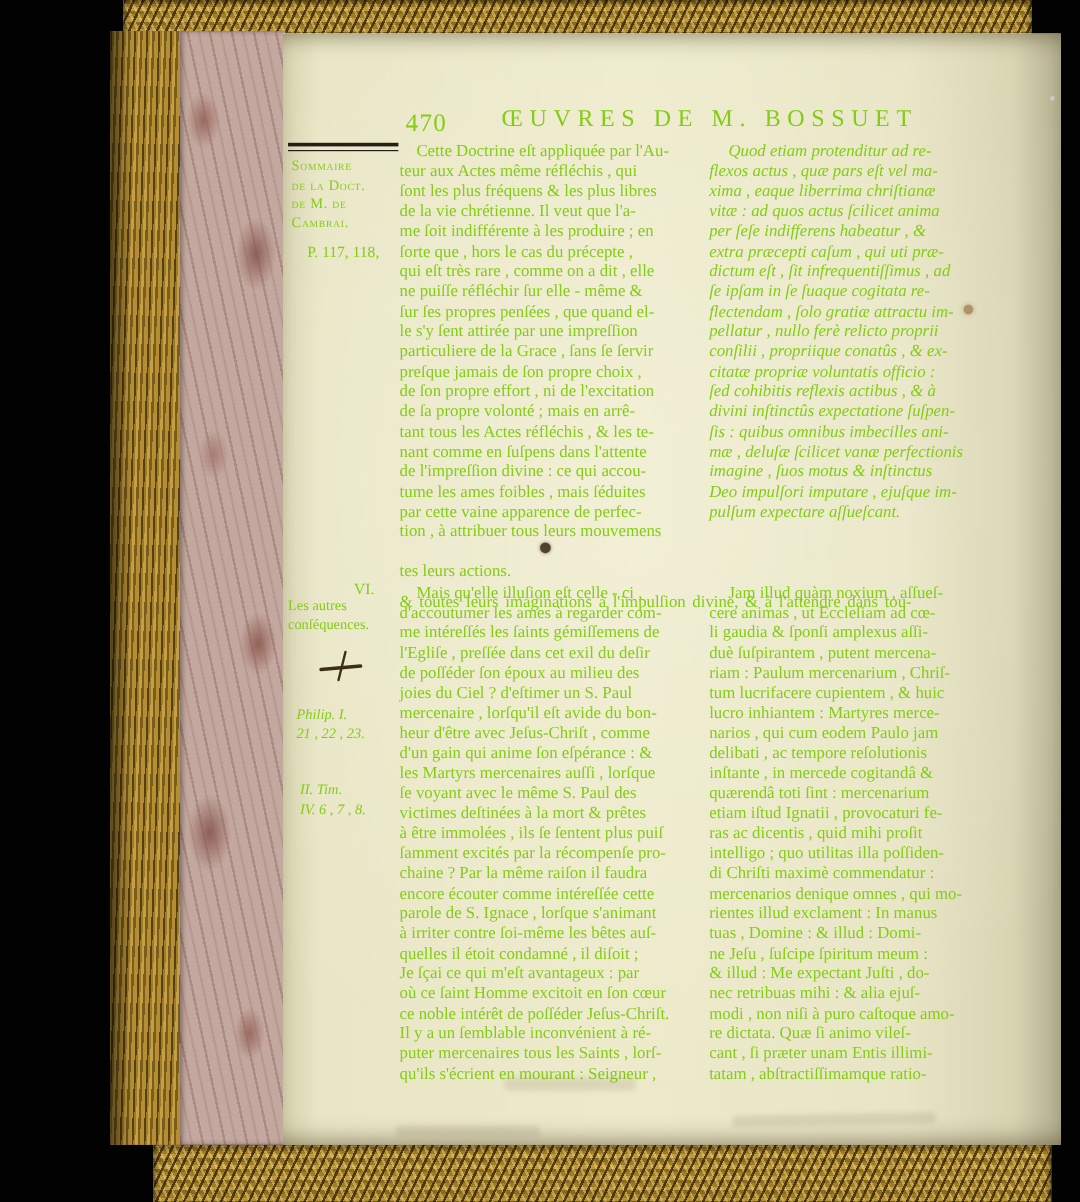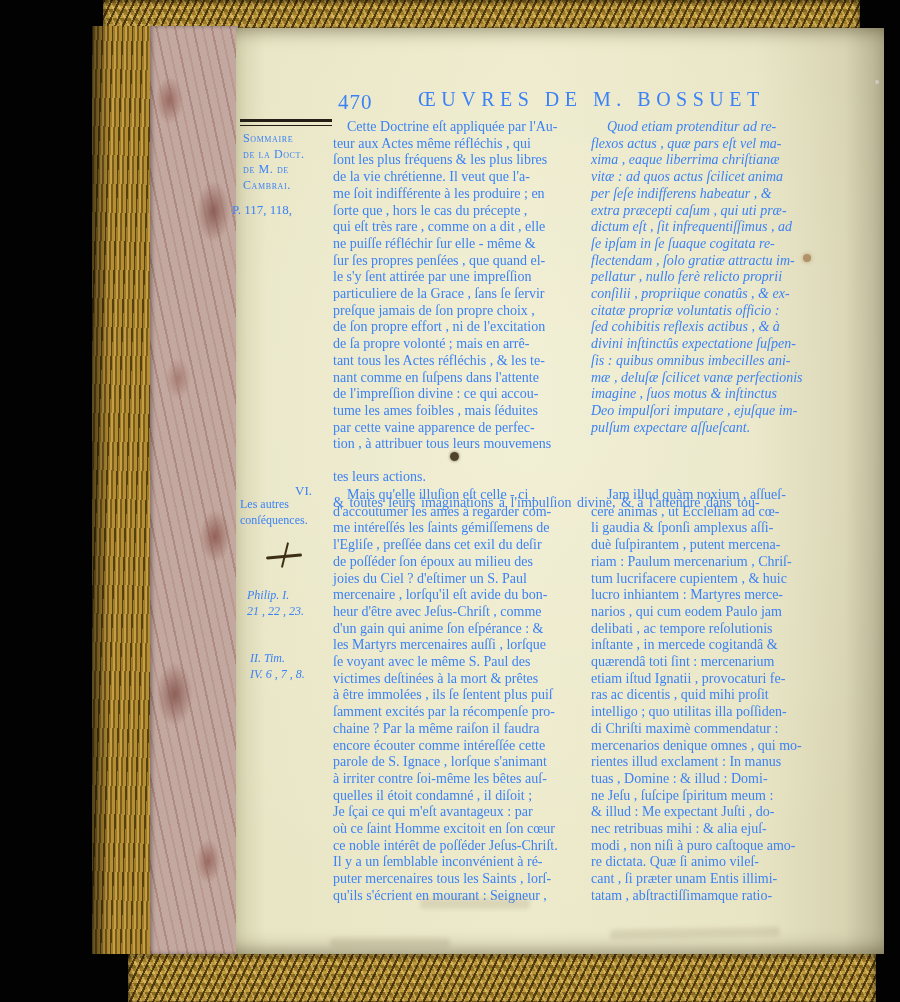--- a/index.html
+++ b/index.html
@@ -1,17 +1,17 @@
 <!DOCTYPE html>
 <html><head>
 <meta charset="utf-8">
 <style>
   html,body{margin:0;padding:0;background:#000;}
   #stage{position:relative;width:900px;height:1002px;background:#020202;overflow:hidden;
-         font-family:"Liberation Serif","DejaVu Serif",serif;color:#3b82f6;}
+         font-family:"Liberation Serif","DejaVu Serif",serif;color:#84cc16;}
 
   
   .gilt{position:absolute;background-color:#9a7827;
     background-image:
       repeating-linear-gradient(115deg, rgba(55,38,6,.8) 0 2px, rgba(0,0,0,0) 2px 7px),
       repeating-linear-gradient(63deg, rgba(246,216,132,.45) 0 2px, rgba(0,0,0,0) 2px 6px),
       repeating-linear-gradient(0deg, #8a6a1e 0 3px, #c09b3e 3px 6px, #a07d28 6px 9px);
     box-shadow:0 0 6px rgba(0,0,0,.8) inset;}
   #gilt-top{left:103px;top:0;width:757px;height:30px;border-bottom:2px solid #3a2c08;}
   #gilt-bottom{left:128px;top:952px;width:748px;height:50px;border-top:2px solid #3a2c08;}
@@ -54,21 +54,21 @@
   .txt{position:absolute;white-space:pre-line;}
   #page-number{left:338px;top:90px;font-size:21px;letter-spacing:1px;}
   #running-title{left:418px;top:88px;font-size:20px;letter-spacing:5.5px;}
 
   #margin-rule{position:absolute;left:240px;top:119px;width:92px;height:3px;
     border-top:3.5px solid #241f16;border-bottom:1.3px solid #241f16;}
   .note{font-size:12px;line-height:15.5px;}
   .sc{font-variant:small-caps;letter-spacing:.6px;}
   .it{font-style:italic;}
   #note-summary{left:243px;top:131px;width:92px;}
-  #note-pageref{left:232px;top:202px;font-size:13px;}
+  #note-pageref{left:256px;top:202px;font-size:13px;}
   #note-section-no{left:268px;top:483px;width:44px;text-align:right;font-size:13px;}
   #note-section-title{left:240px;top:497px;width:96px;}
   #note-philip{left:247px;top:588px;width:90px;}
   #note-tim{left:250px;top:651px;width:92px;}
 
   .cross-stroke{position:absolute;background:#3d2f16;border-radius:2px;}
   #cross-v{left:284px;top:542px;width:2px;height:26px;transform:rotate(14deg);}
   #cross-h{left:266px;top:555px;width:36px;height:2.5px;transform:rotate(-5deg);}
 
   .body-col{font-size:14px;line-height:16.7px;}

